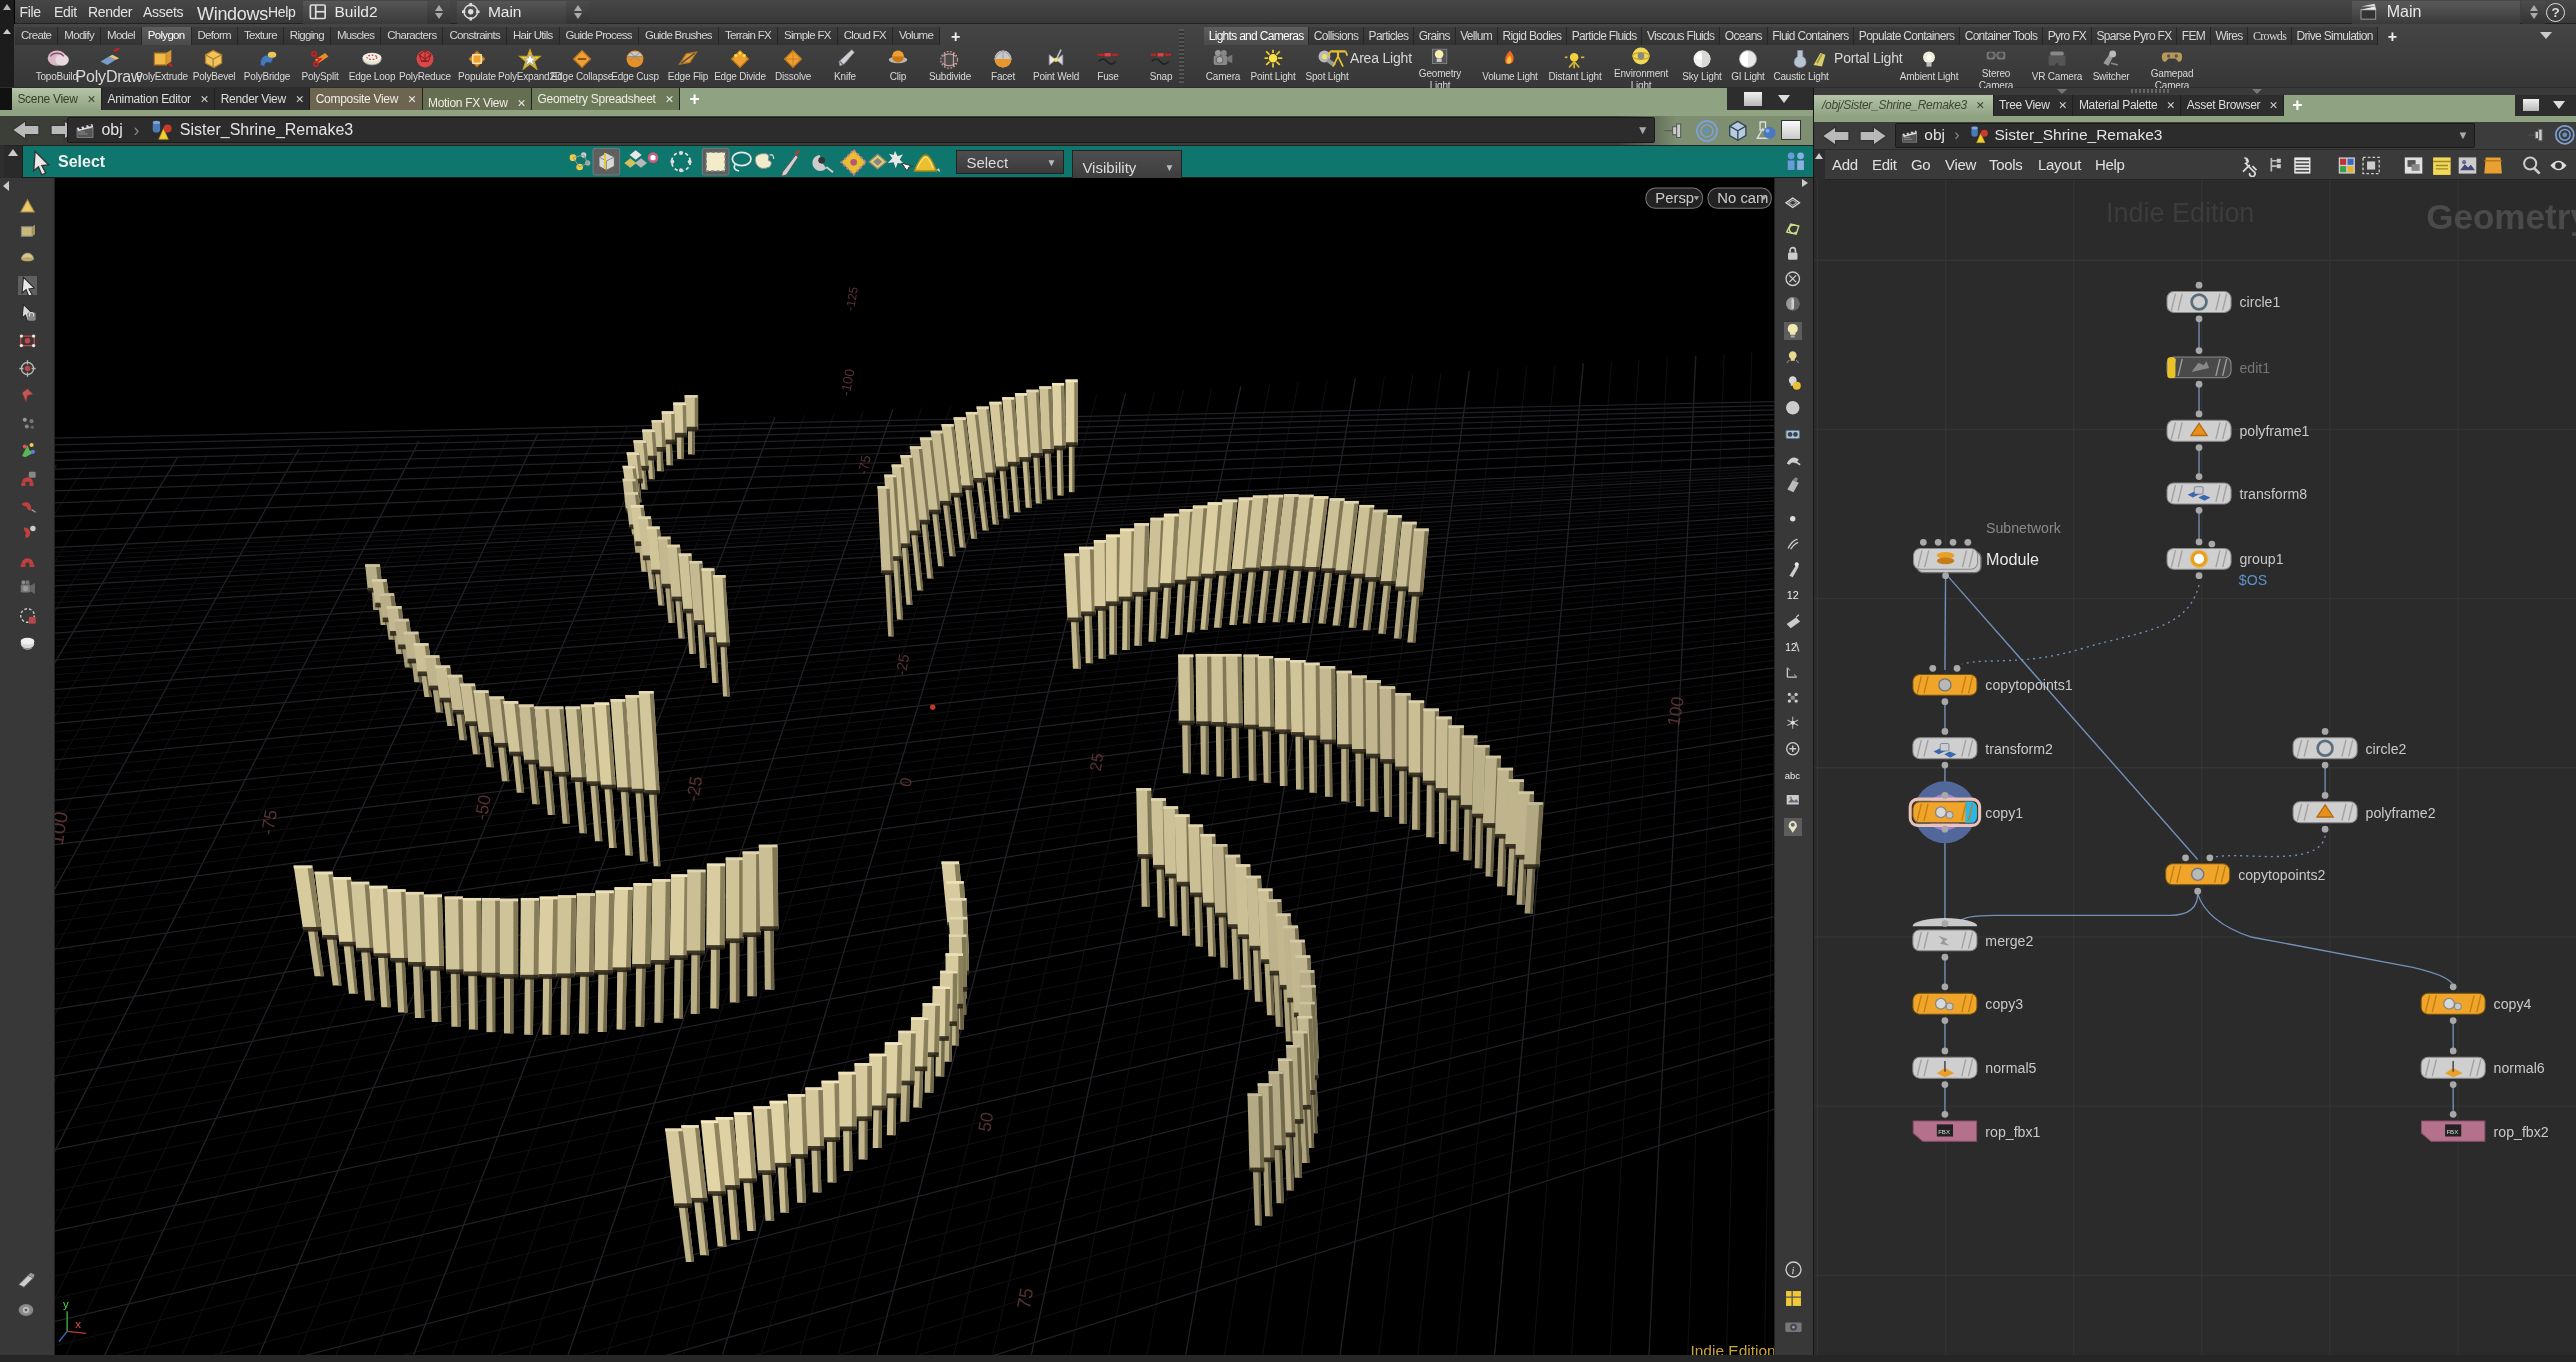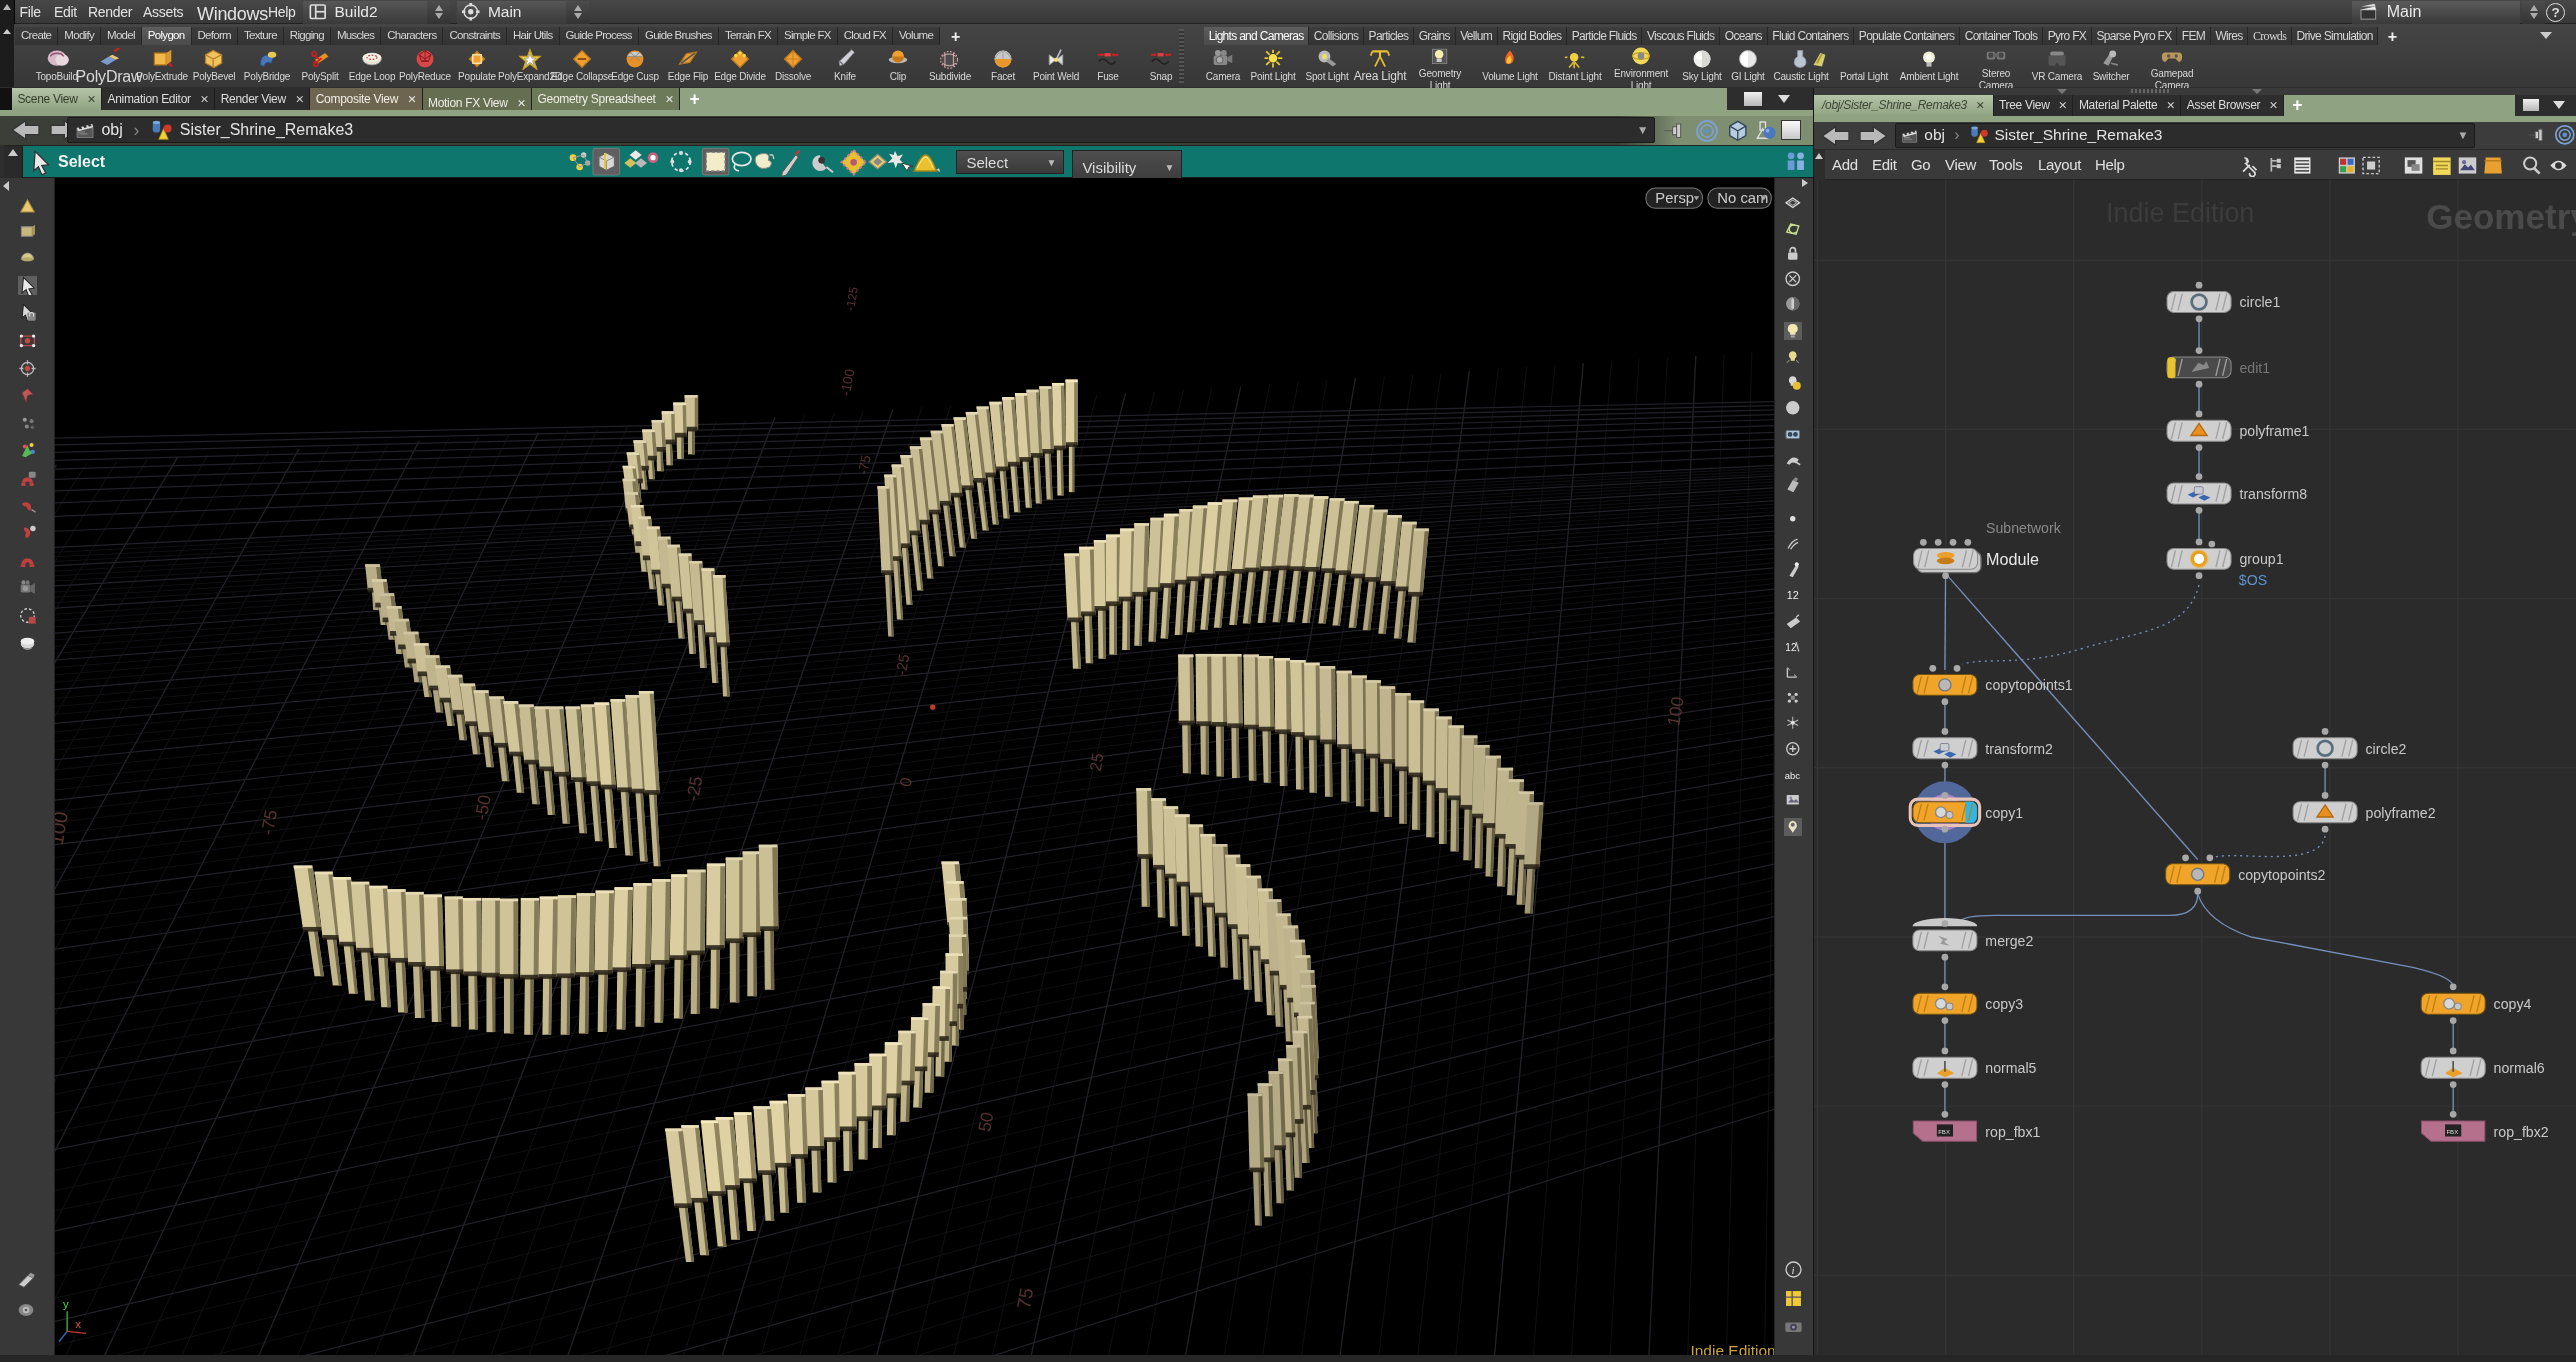--- a/index.html
+++ b/index.html
@@ -303,21 +303,21 @@
       <div style="margin-top:1.3px;white-space:nowrap">Point Light</div>
     </div>
     <div class="abs" style="left:1273px;top:23.6px;width:108px;display:flex;flex-direction:column;align-items:center;color:#d8d8d8;font-size:10px;letter-spacing:-0.2px;line-height:11.5px;text-align:center">
       <svg width="24" height="22" viewBox="0 0 28 26">
         <circle cx="11" cy="10" r="7" fill="#b8b8b8"></circle>
         <path d="M16 12 l9 7 l-4 3 l-8 -6 z" fill="#999"></path>
         <circle cx="11" cy="10" r="3" fill="#f0e060"></circle>
       </svg>
       <div style="margin-top:1.3px;white-space:nowrap">Spot Light</div>
     </div>
-    <div class="abs" style="left:1326px;top:23.6px;width:108px;display:flex;flex-direction:column;align-items:center;color:#d8d8d8;font-size:12px;letter-spacing:-0.2px;line-height:11.5px;text-align:center">
+    <div class="abs" style="left:1326px;top:23.6px;width:108px;display:flex;flex-direction:row;align-items:center;color:#d8d8d8;font-size:14px;letter-spacing:-0.2px;line-height:11.5px;text-align:center">
       <svg width="24" height="22" viewBox="0 0 28 26">
         <path d="M5 4 h18 M14 4 v6" stroke="#e8c030" stroke-width="2.5"></path>
         <path d="M8 22 l6 -12 l6 12" stroke="#e8c030" stroke-width="2" fill="none"></path>
         <path d="M5 4 l-2 5 M23 4 l2 5" stroke="#e8c030" stroke-width="2"></path>
       </svg>
       <div style="margin-top:1.3px;white-space:nowrap">Area Light</div>
     </div>
     <div class="abs" style="left:1386px;top:21px;width:108px;display:flex;flex-direction:column;align-items:center;color:#d8d8d8;font-size:10px;letter-spacing:-0.2px;line-height:11.5px;text-align:center">
       <svg width="24" height="22" viewBox="0 0 28 26">
         <rect x="5" y="5" width="17" height="17" fill="#555" stroke="#888" stroke-width="1"></rect>
@@ -369,21 +369,21 @@
         <circle cx="14" cy="13" r="10" fill="none" stroke="#aaa" stroke-width="1"></circle>
       </svg>
       <div style="margin-top:1.3px;white-space:nowrap">GI Light</div>
     </div>
     <div class="abs" style="left:1747px;top:23.6px;width:108px;display:flex;flex-direction:column;align-items:center;color:#d8d8d8;font-size:10px;letter-spacing:-0.2px;line-height:11.5px;text-align:center">
       <svg width="24" height="22" viewBox="0 0 28 26">
         <path d="M10 3 h6 v7 q4 2 4 7 a7 6 0 0 1 -14 0 q0 -5 4 -7 z" fill="#b8c4d0" stroke="#8898a8" stroke-width="1"></path>
       </svg>
       <div style="margin-top:1.3px;white-space:nowrap">Caustic Light</div>
     </div>
-    <div class="abs" style="left:1810px;top:23.6px;width:108px;display:flex;flex-direction:column;color:#d8d8d8;font-size:10px;letter-spacing:-0.2px;line-height:11.5px;text-align:center">
+    <div class="abs" style="left:1810px;top:23.6px;width:108px;display:flex;flex-direction:row;align-items:center;color:#d8d8d8;font-size:14px;letter-spacing:-0.2px;line-height:11.5px;text-align:center">
       <svg width="24" height="22" viewBox="0 0 28 26">
         <path d="M4 20 l8 -14 l6 2 l-4 14 z" fill="#d8cc70"></path>
         <path d="M8 18 l6 -11" stroke="#a89830" stroke-width="2"></path>
       </svg>
       <div style="margin-top:1.3px;white-space:nowrap">Portal Light</div>
     </div>
     <div class="abs" style="left:1875px;top:23.6px;width:108px;display:flex;flex-direction:column;align-items:center;color:#d8d8d8;font-size:10px;letter-spacing:-0.2px;line-height:11.5px;text-align:center">
       <svg width="24" height="22" viewBox="0 0 28 26">
         <circle cx="14" cy="11" r="7" fill="#f0f0d8"></circle>
         <rect x="11" y="17" width="6" height="5" fill="#bbb"></rect>

